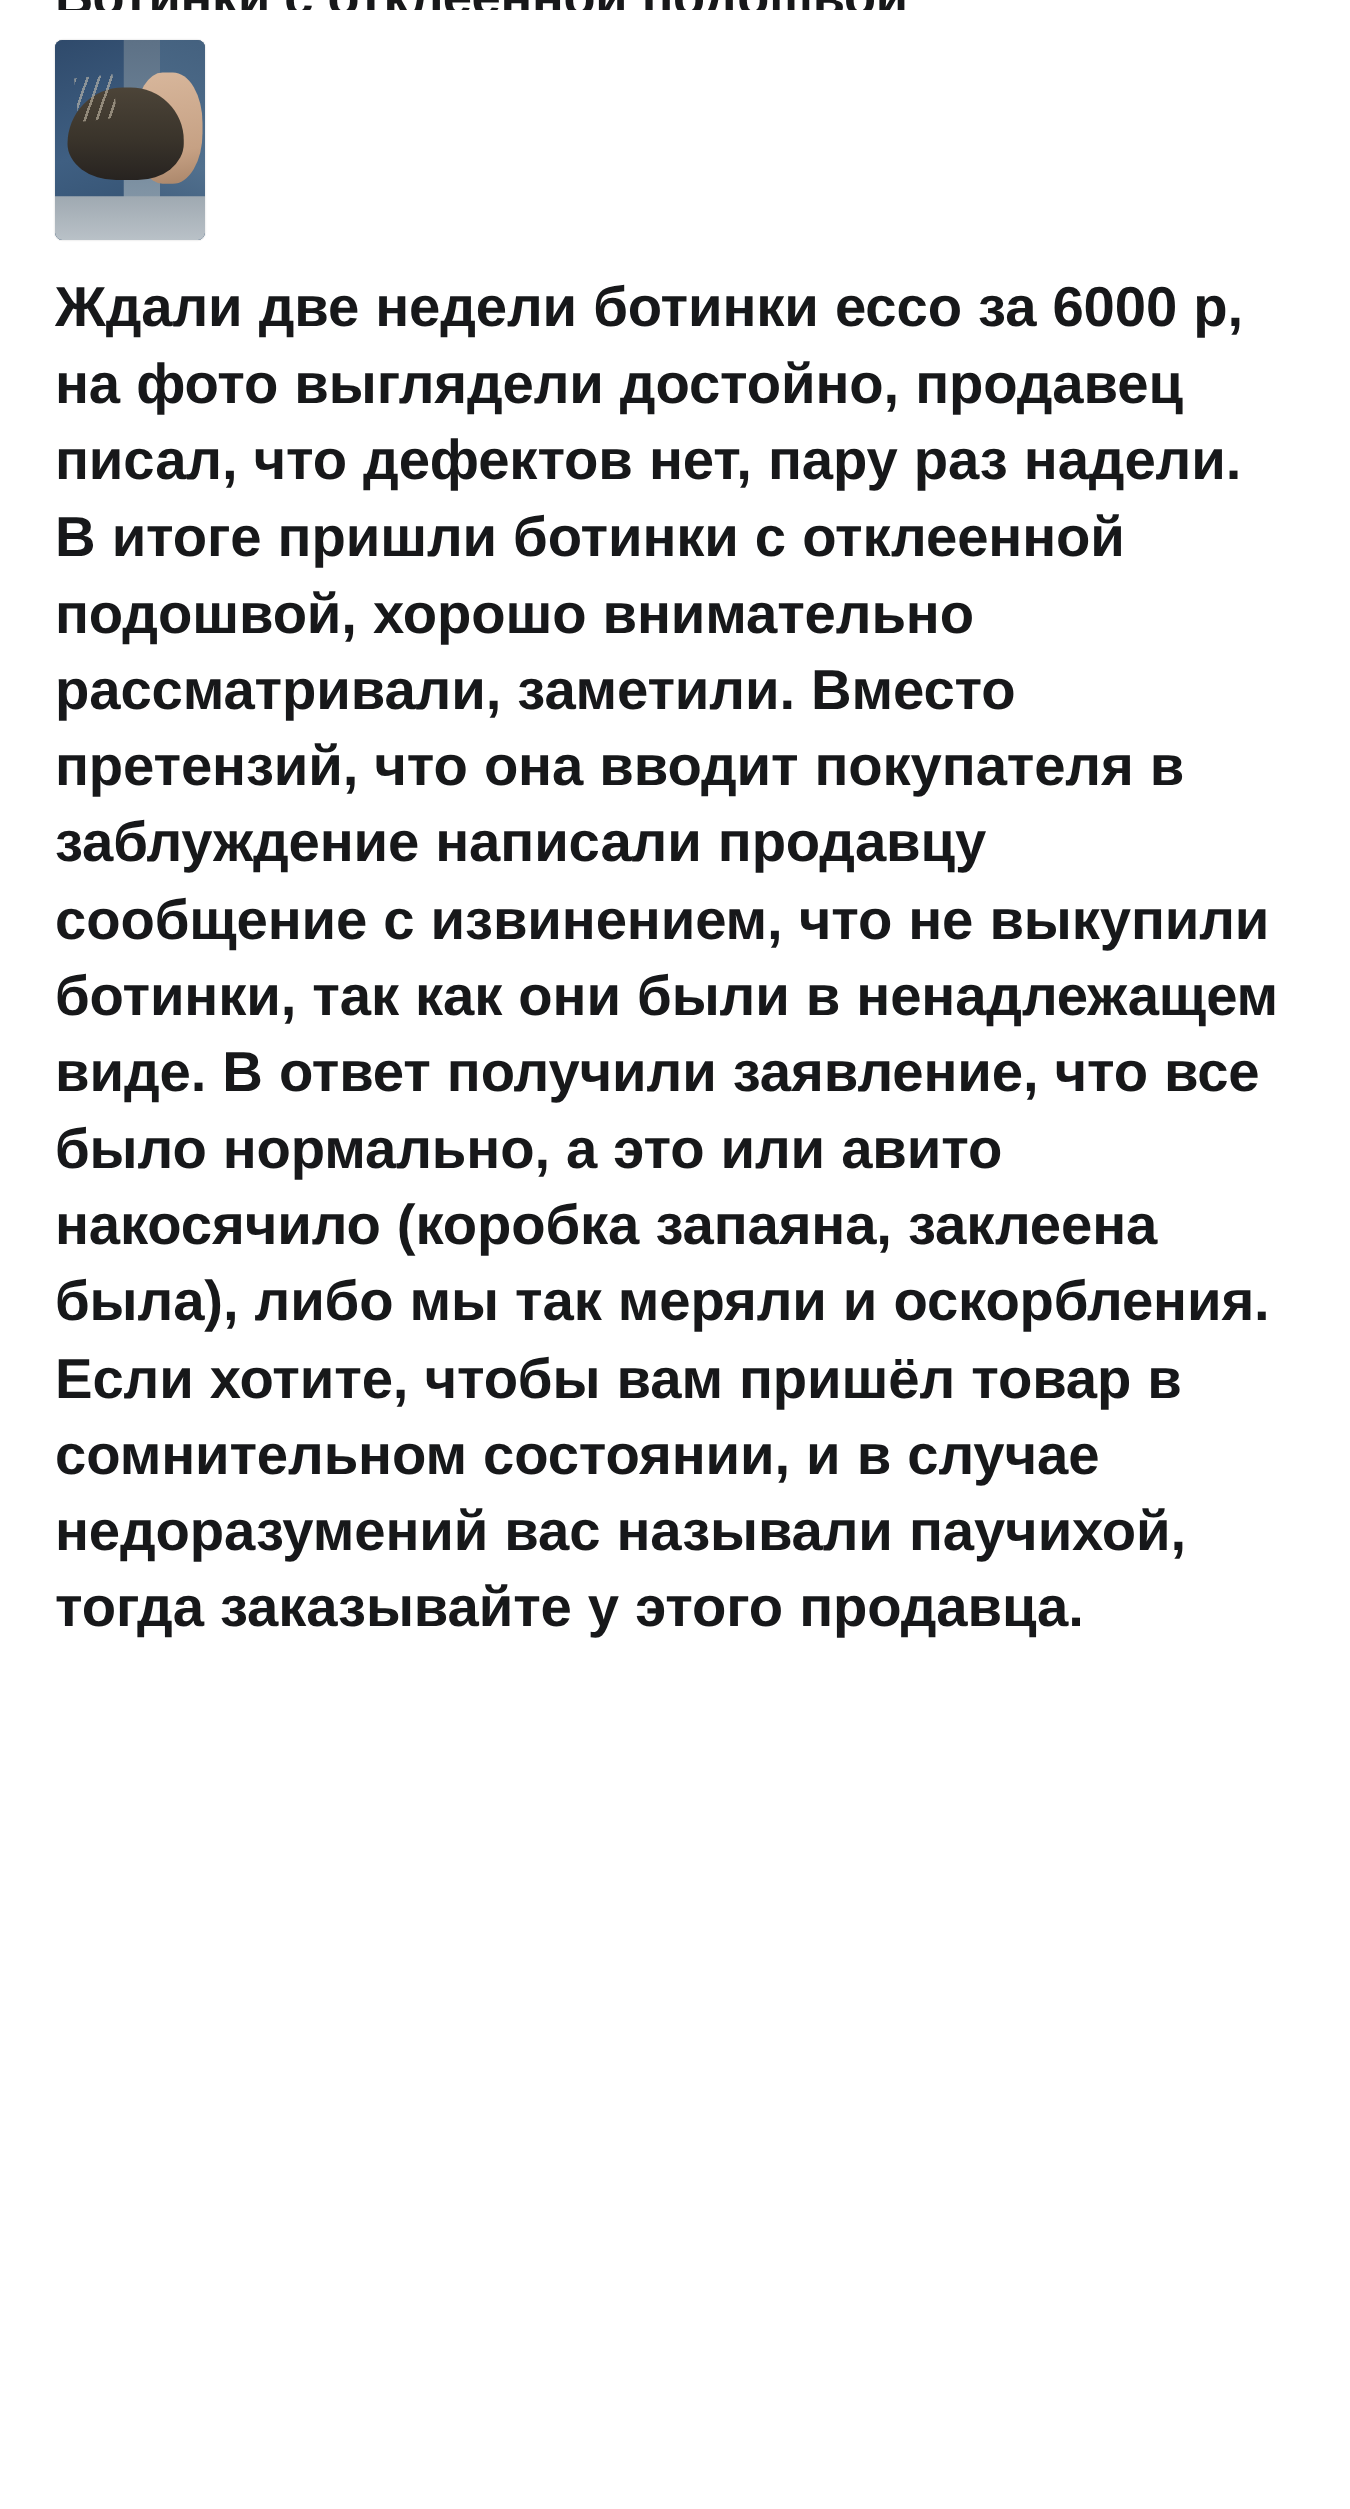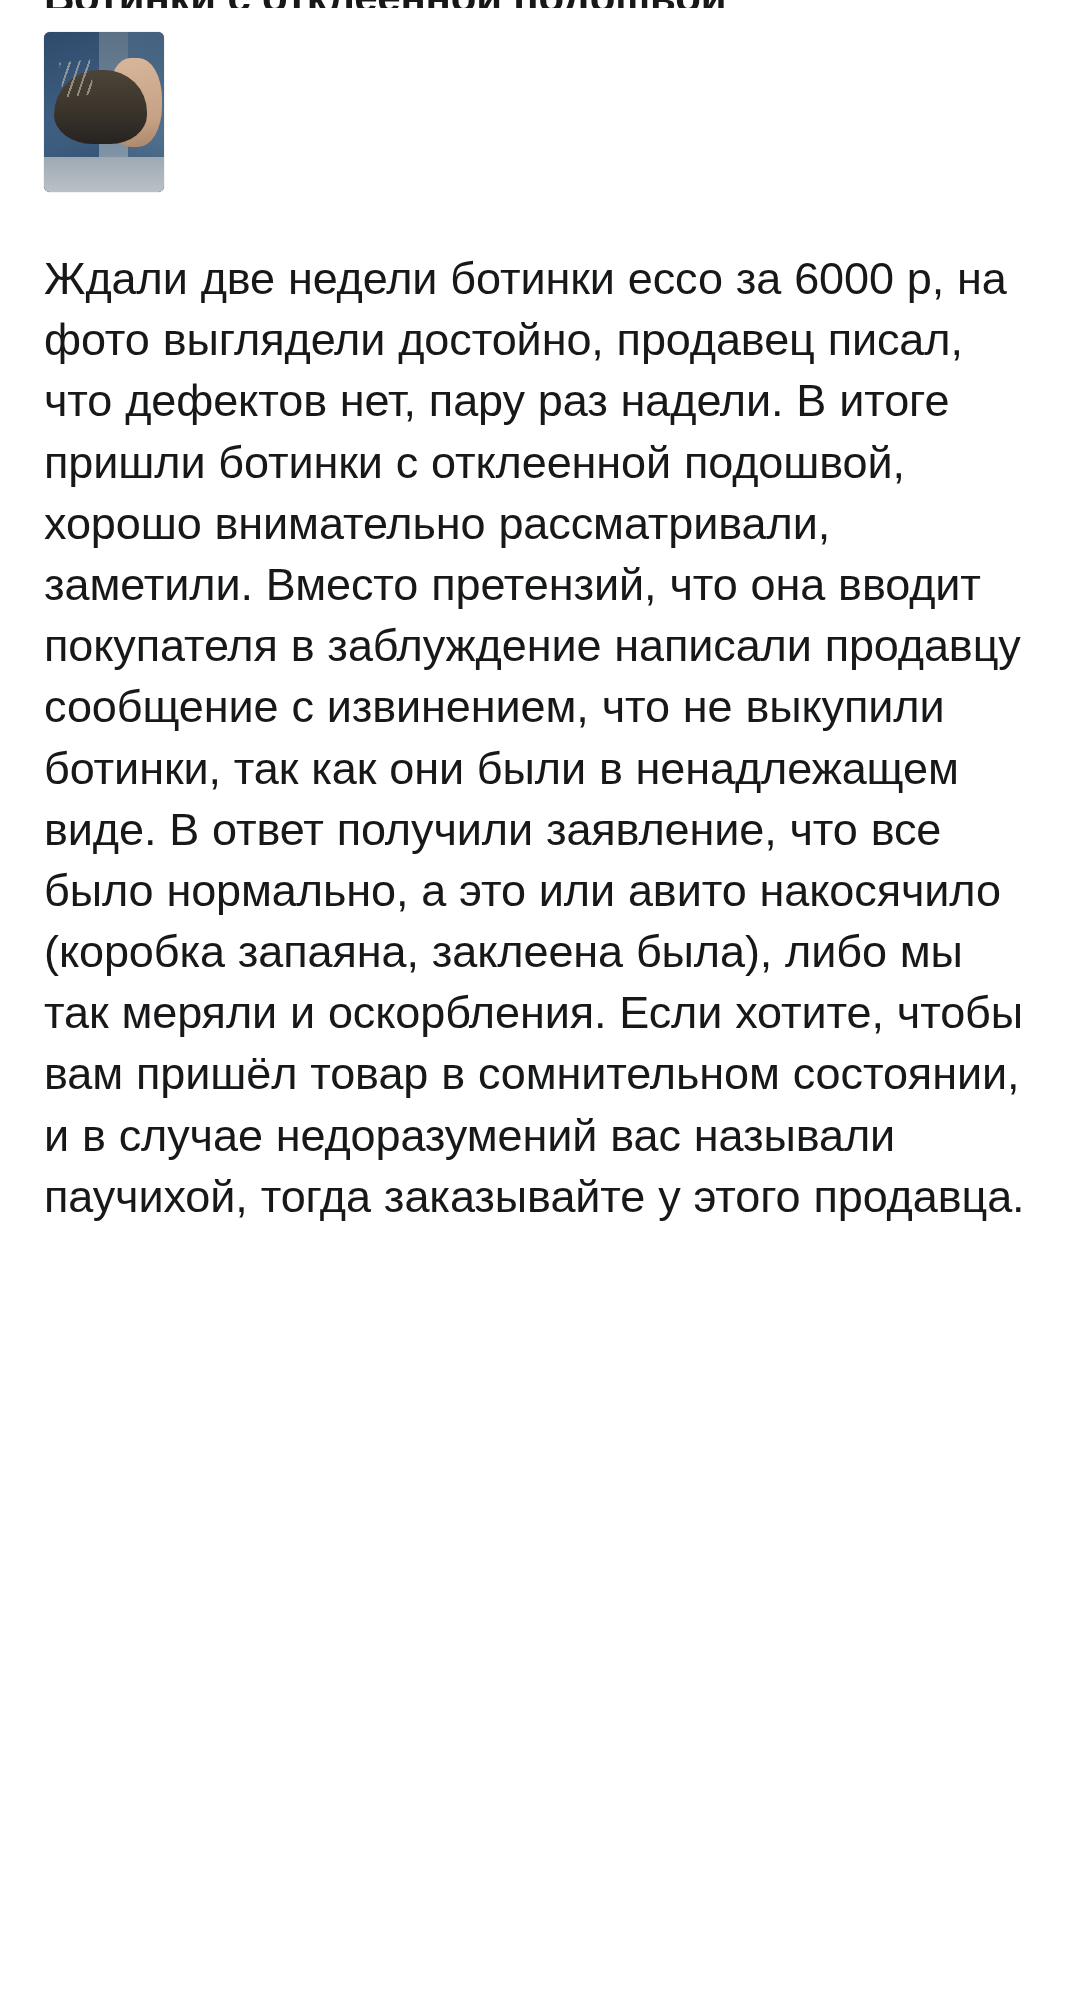--- a/index.html
+++ b/index.html
@@ -110,24 +110,24 @@
   .review-photo .ph-floor {
     position: absolute;
     left: 0;
     bottom: 0;
     width: 100%;
     height: 22%;
     background: linear-gradient(180deg, #9fa9b1 0%, #b9c1c7 100%);
   }
 
   .review-text {
-    margin: 56px 0 0 0;
+    margin: 23px 0 0 0;
     font-size: 45px;
     line-height: 1.36;
-    font-weight: 400;
+    font-weight: 700;
     color: #17181a;
     letter-spacing: -0.1px;
     word-spacing: 0.5px;
     max-width: 995px;
   }
 </style>
 </head>
 <body>
 
 <div class="page">

